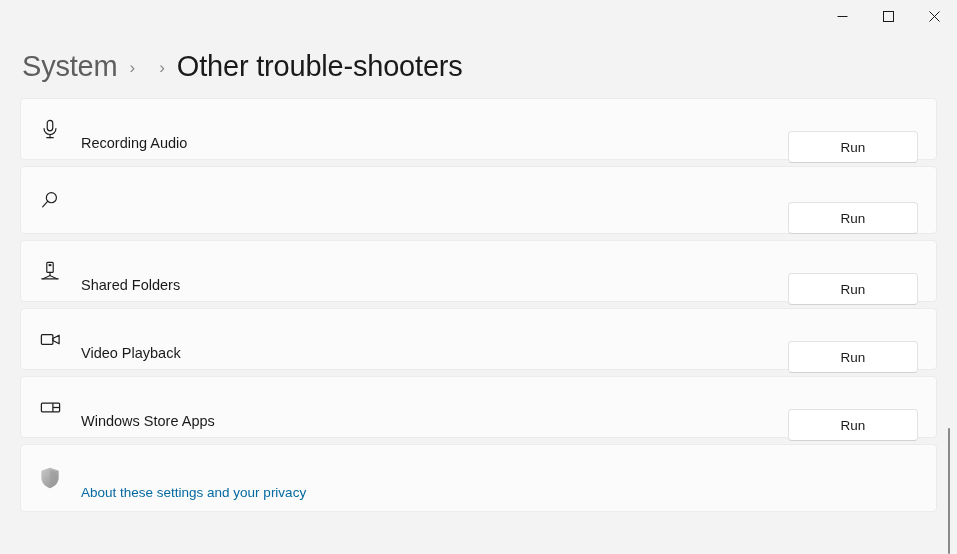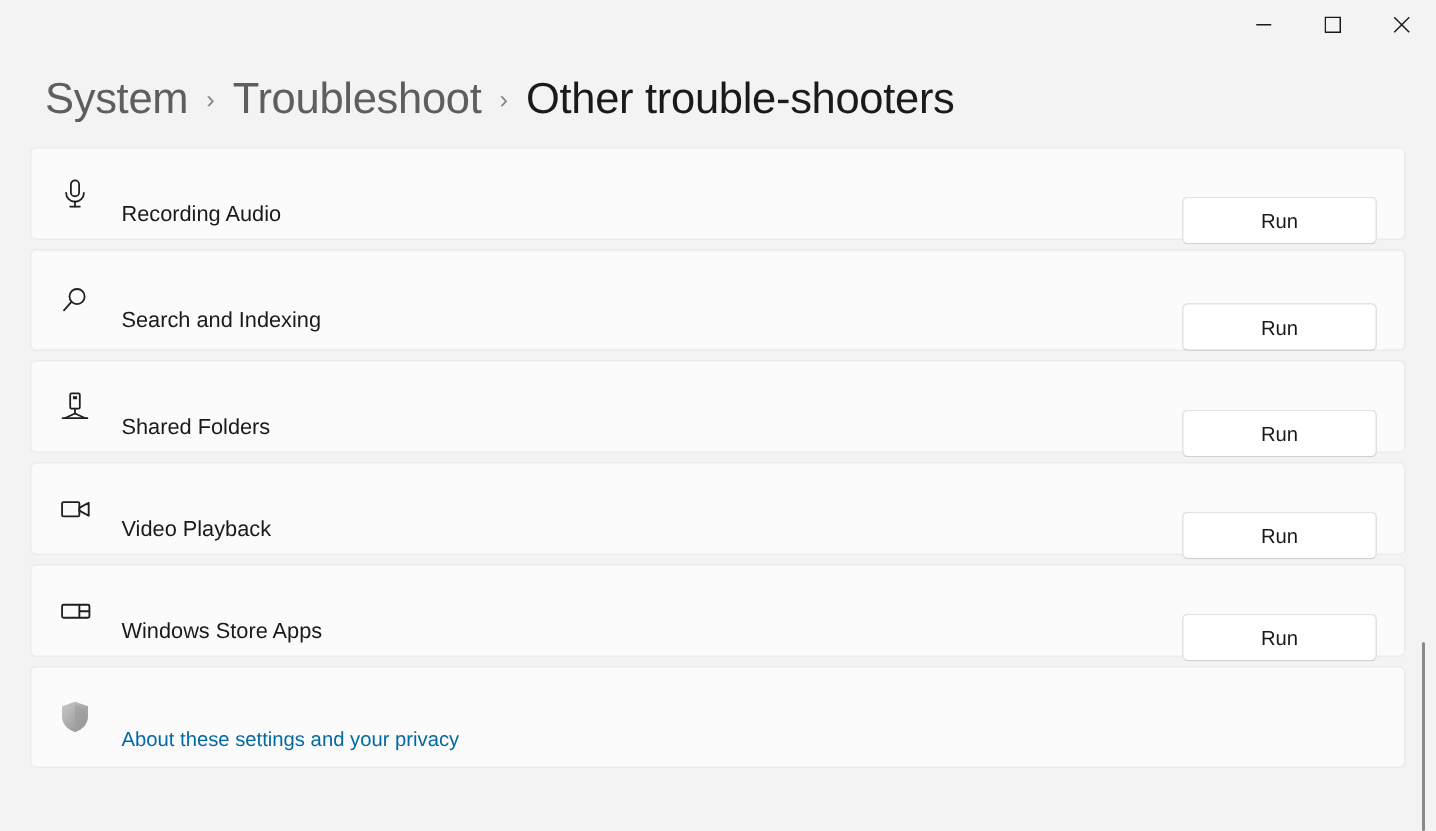--- a/index.html
+++ b/index.html
@@ -29,21 +29,21 @@
     width: 46px;
     display: flex;
     align-items: center;
     justify-content: center;
     cursor: default;
   }
   .win-btn svg { display: block; }
 
   
   .breadcrumb {
-    padding: 18px 0 0 30px;
+    padding: 18px 0 0 22px;
     display: flex;
     align-items: baseline;
     height: 54px;
     box-sizing: border-box;
   }
   .crumb {
     font-size: 29px;
     color: #5e5e5e;
     font-weight: 400;
     letter-spacing: -0.2px;
@@ -171,21 +171,20 @@
     <svg width="11" height="11" viewBox="0 0 11 11">
       <line x1="0.5" y1="0.5" x2="10.5" y2="10.5" stroke="#1a1a1a" stroke-width="1"></line>
       <line x1="10.5" y1="0.5" x2="0.5" y2="10.5" stroke="#1a1a1a" stroke-width="1"></line>
     </svg>
   </div>
 </div>
 
 <div class="breadcrumb">
   <span class="crumb">System</span>
   <span class="crumb-sep">›</span>
-  <span class="crumb">Troubleshoot</span>
   <span class="crumb-sep">›</span>
   <span class="crumb current">Other trouble-shooters</span>
 </div>
 
 <div class="list">
 
   <div class="card">
     <div class="card-icon">
       <svg width="22" height="22" viewBox="0 0 24 24" fill="none" stroke="#1f1f1f" stroke-width="1.3" stroke-linecap="round">
         <rect x="9" y="2.5" width="6" height="11.5" rx="3"></rect>
@@ -201,21 +200,20 @@
   </div>
 
   <div class="card tall">
     <div class="card-icon">
       <svg width="22" height="22" viewBox="0 0 24 24" fill="none" stroke="#1f1f1f" stroke-width="1.3" stroke-linecap="round">
         <circle cx="13.5" cy="9.5" r="5.5"></circle>
         <line x1="9.4" y1="13.4" x2="4" y2="19.5"></line>
       </svg>
     </div>
     <div class="card-text">
-      <div class="card-title">Search and Indexing</div>
     </div>
     <div class="run-btn">Run</div>
   </div>
 
   <div class="card">
     <div class="card-icon">
       <svg width="22" height="22" viewBox="0 0 24 24" fill="none" stroke="#1f1f1f" stroke-width="1.3" stroke-linecap="round">
         <rect x="8.5" y="2.5" width="7" height="11" rx="1"></rect>
         <rect x="10.5" y="4.5" width="3" height="2.2" fill="#1f1f1f" stroke="none"></rect>
         <line x1="12" y1="13.5" x2="12" y2="17"></line>

